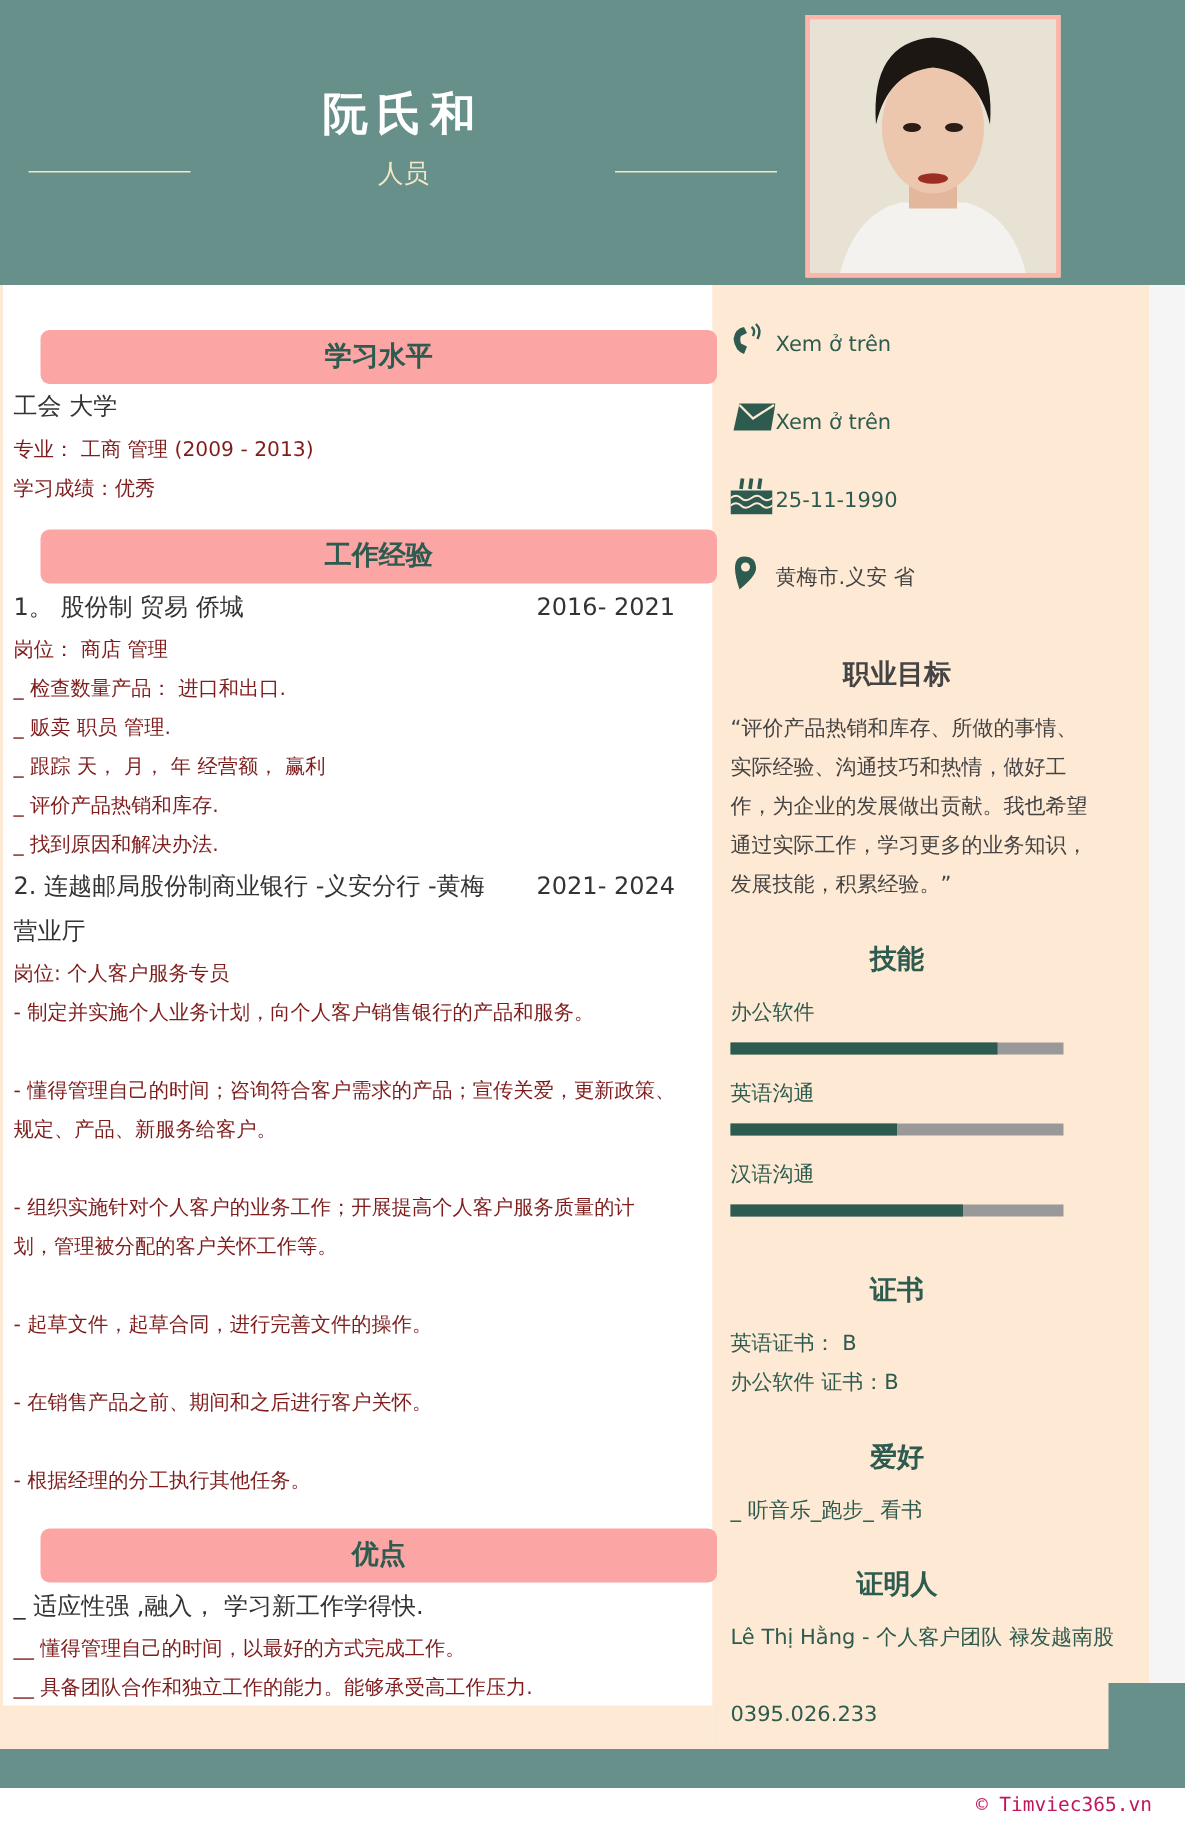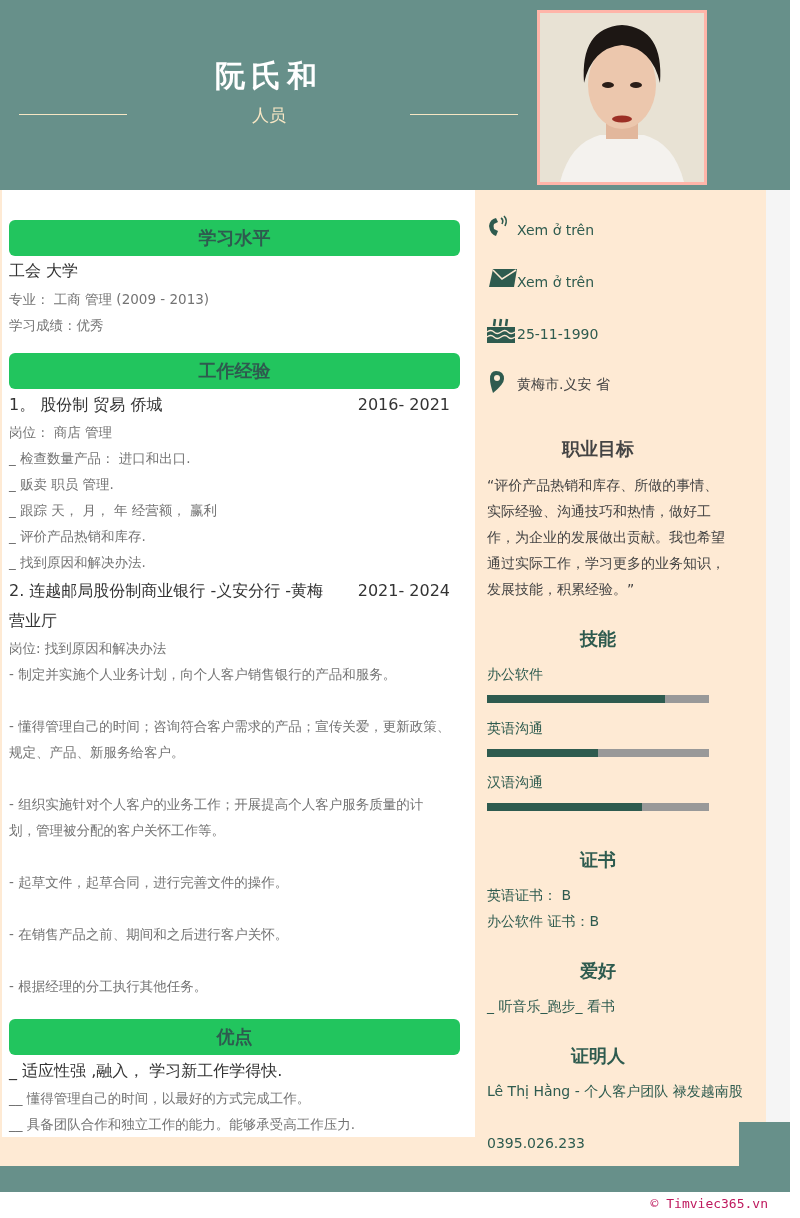--- a/index.html
+++ b/index.html
@@ -10,24 +10,24 @@
   .role { position: absolute; left: 128px; width: 282px; top: 104px; text-align: center; color: #f7e6c4; font-size: 17px; }
   .hline { position: absolute; top: 114px; height: 1px; background: #f7e6c4; width: 108px; }
   .hline.l { left: 19px; } .hline.r { left: 410px; }
   .photo-frame { position: absolute; left: 537px; top: 10px; width: 170px; height: 175px; border: 3px solid #ffb5a9; background: #e9e3d6; overflow: hidden; }
   .photo-frame svg { display:block; }
   .left-bg { position: absolute; left: 0; top: 190px; width: 475px; height: 976px; background: #feead4; }
   .left { position: absolute; left: 2px; top: 190px; width: 473px; height: 947px; background: #ffffff; }
   .right { position: absolute; left: 475px; top: 190px; width: 291px; height: 976px; background: #feead4; }
   .teal-bottom { position: absolute; left: 0; top: 1166px; width: 790px; height: 26px; background: #67908a; }
   .teal-block { position: absolute; left: 739px; top: 1122px; width: 51px; height: 50px; background: #67908a; }
-  .sec-title { position: absolute; left: 9px; width: 451px; height: 36px; background: #22c55e; border-radius: 6px; color: #2e5b4f; font-weight: bold; font-size: 18px; text-align: center; line-height: 36px; }
+  .sec-title { position: absolute; left: 27px; width: 451px; height: 36px; background: #fca5a5; border-radius: 6px; color: #2e5b4f; font-weight: bold; font-size: 18px; text-align: center; line-height: 36px; }
   .t { position: absolute; color: #444; font-size: 14px; white-space: nowrap; }
   .t.big { font-size: 16px; color: #333; }
-  .t.sm { font-size: 13.5px; color: #737373; }
+  .t.sm { font-size: 13.5px; color: #7f1d1d; }
   .date { position: absolute; right: 340px; font-size: 16px; color: #333; }
   .r-title { position: absolute; left: 475px; width: 246px; text-align: center; font-weight: bold; font-size: 18px; }
   .r-title.dark { color: #444; } .r-title.green { color: #2e5b4f; }
   .rt { position: absolute; left: 487px; font-size: 14px; color: #2e5b4f; white-space: nowrap; }
   .rt.grey { color: #444; }
   .contact { position: absolute; left: 487px; display: flex; align-items: flex-end; font-size: 14px; color: #2e5b4f; }
   .contact .ico { width: 30px; height: 24px; display:flex; align-items:center; }
   .bar { position: absolute; left: 487px; width: 222px; height: 8px; background: #999999; }
   .bar .fill { height: 100%; background: #2e5b4f; }
   .copy { position: absolute; right: 32px; top: 1196px; font-family: "DejaVu Sans Mono", monospace; font-size: 13px; color: #be185d; }
@@ -72,21 +72,21 @@
   <div class="t sm" style="left:9px;top:424px">岗位： 商店 管理</div>
   <div class="t sm" style="left:9px;top:450px">_ 检查数量产品： 进口和出口.</div>
   <div class="t sm" style="left:9px;top:476px">_ 贩卖 职员 管理.</div>
   <div class="t sm" style="left:9px;top:502px">_ 跟踪 天， 月， 年 经营额， 赢利</div>
   <div class="t sm" style="left:9px;top:528px">_ 评价产品热销和库存.</div>
   <div class="t sm" style="left:9px;top:554px">_ 找到原因和解决办法.</div>
 
   <div class="t big" style="left:9px;top:581px">2.  连越邮局股份制商业银行 -义安分行 -黄梅</div>
   <div class="date" style="top:581px">2021- 2024</div>
   <div class="t big" style="left:9px;top:611px">营业厅</div>
-  <div class="t sm" style="left:9px;top:640px">岗位: 找到原因和解决办法</div>
+  <div class="t sm" style="left:9px;top:640px">岗位: 个人客户服务专员</div>
   <div class="t sm" style="left:9px;top:666px">- 制定并实施个人业务计划，向个人客户销售银行的产品和服务。</div>
   <div class="t sm" style="left:9px;top:718px">- 懂得管理自己的时间；咨询符合客户需求的产品；宣传关爱，更新政策、</div>
   <div class="t sm" style="left:9px;top:744px">规定、产品、新服务给客户。</div>
   <div class="t sm" style="left:9px;top:796px">- 组织实施针对个人客户的业务工作；开展提高个人客户服务质量的计</div>
   <div class="t sm" style="left:9px;top:822px">划，管理被分配的客户关怀工作等。</div>
   <div class="t sm" style="left:9px;top:874px">- 起草文件，起草合同，进行完善文件的操作。</div>
   <div class="t sm" style="left:9px;top:926px">- 在销售产品之前、期间和之后进行客户关怀。</div>
   <div class="t sm" style="left:9px;top:978px">- 根据经理的分工执行其他任务。</div>
 
   <div class="sec-title" style="top:1019px">优点</div>

